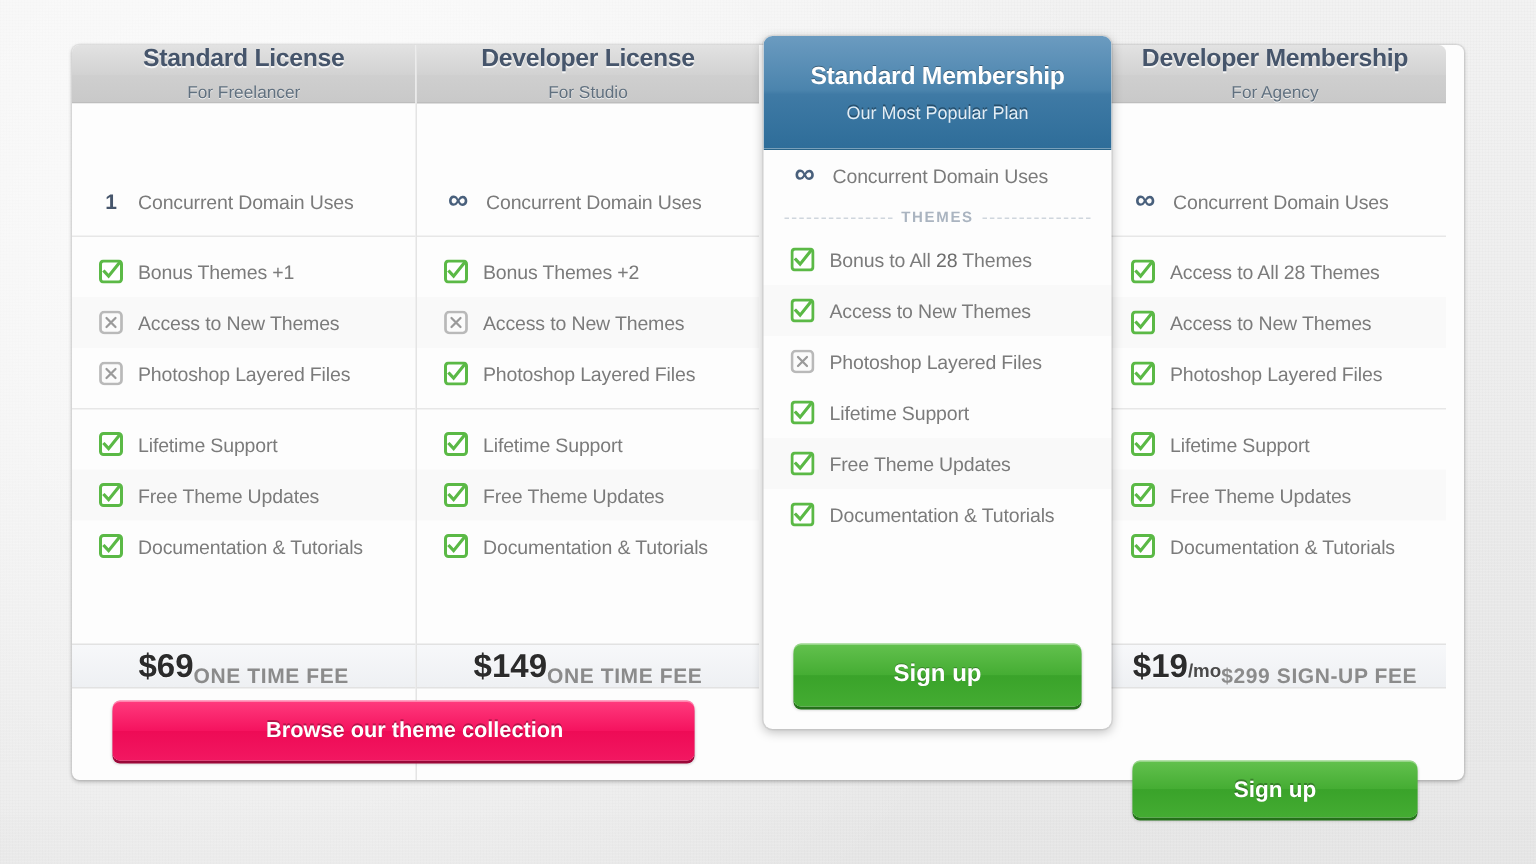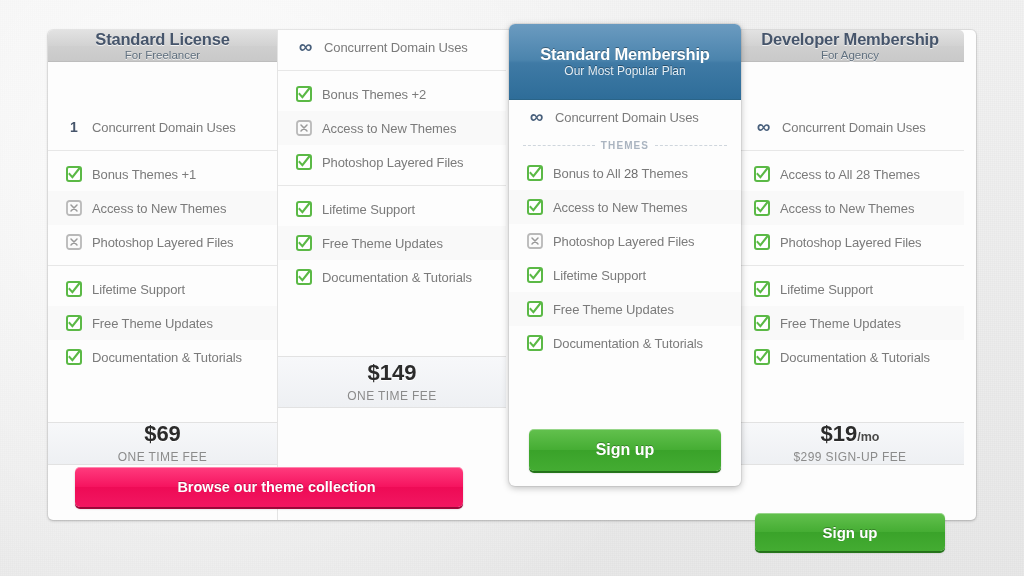--- a/index.html
+++ b/index.html
@@ -58,21 +58,21 @@
   .col:last-child .plan-head { border-top-right-radius: 5px; }
   .plan-head .ttl {
     font-size: 16.5px;
     font-weight: bold;
     color: #46556b;
     letter-spacing: -0.2px;
   }
   .plan-head .sub {
     font-size: 11.5px;
     color: #60707f;
-    margin-top: 0;
+    margin-top: 7px;
   }
 
   
   .features { flex: 1; padding-top: 0; }
 
   .frow {
     height: 34px;
     display: flex;
     align-items: center;
     padding-left: 18px;
@@ -115,33 +115,33 @@
     font-weight: bold;
   }
 
   
   .price {
     height: 52px;
     border-top: 1px solid #e2e2e2;
     border-bottom: 1px solid #e2e2e2;
     background: linear-gradient(180deg, #f7f8fa 0%, #eef0f3 100%);
     display: flex;
-    flex-direction: column;
+    flex-direction: row;
     align-items: center;
     justify-content: center;
   }
   .price .amt {
     font-size: 22px; font-weight: bold; color: #2b2b2b;
     text-shadow: 0 1px 0 rgba(255,255,255,0.9);
     line-height: 1;
   }
   .price .amt .per { font-size: 12.5px; font-weight: bold; color: #4a4a4a; }
   .price .note {
-    font-size: 12px; font-weight: normal; color: #8b8b8b;
-    letter-spacing: 0.4px; margin-top: 5px;
+    font-size: 14px; font-weight: bold; color: #8b8b8b;
+    letter-spacing: 0.4px; margin-top: 12px;
   }
   .price.featured { background: linear-gradient(180deg, #e8eef6 0%, #dfe7f2 100%); }
 
   
   .cta { height: 64px; display: flex; align-items: center; justify-content: center; }
 
   .btn {
     border: 0; cursor: pointer; color: #fff; font-weight: bold;
     font-family: "Liberation Sans", sans-serif;
     border-radius: 5px;
@@ -254,20 +254,24 @@
       </div>
     </div>
     <div class="price">
       <div class="amt">$69</div>
       <div class="note">ONE TIME FEE</div>
     </div>
     <div class="cta"></div>
   </div>
 
   <div class="col">
+    <div class="plan-head">
+      <div class="ttl">Developer License</div>
+      <div class="sub">For Studio</div>
+    </div>
     <div class="features">
       <div class="frow">
         <span class="ico-inf">∞</span>
         <span class="lbl">Concurrent Domain Uses</span>
       </div>
       <div class="sep"></div>
       <div class="frow">
         <span class="ico"><svg width="16" height="16" viewBox="0 0 16 16">
               <rect x="1" y="1" width="14" height="14" rx="2" fill="#ffffff" stroke="#5bb946" stroke-width="2"></rect>
               <path d="M3.6 8.1 L6.4 11.1 L13.2 2.6" fill="none" stroke="#5bb946" stroke-width="2.1" stroke-linecap="square"></path>

